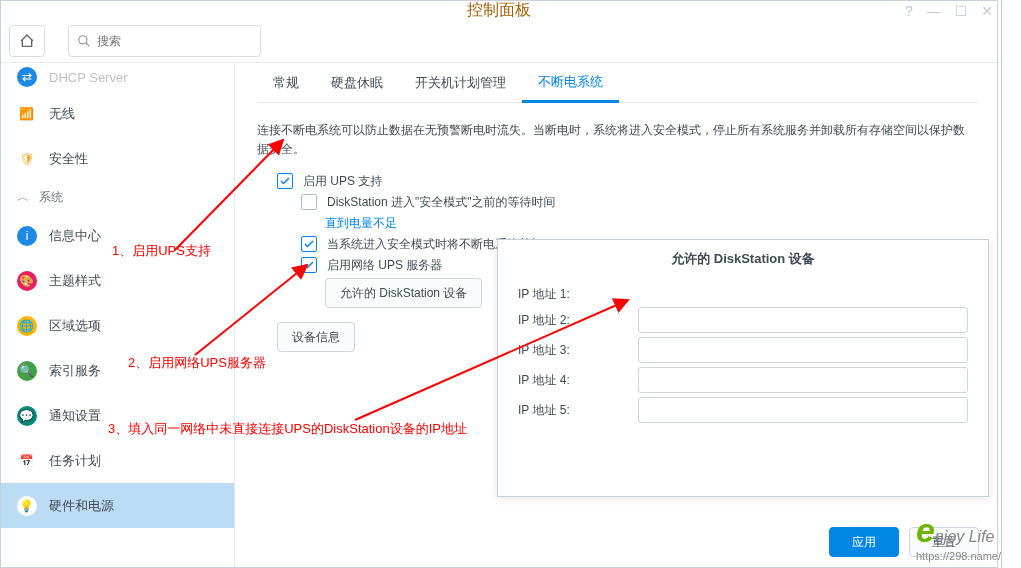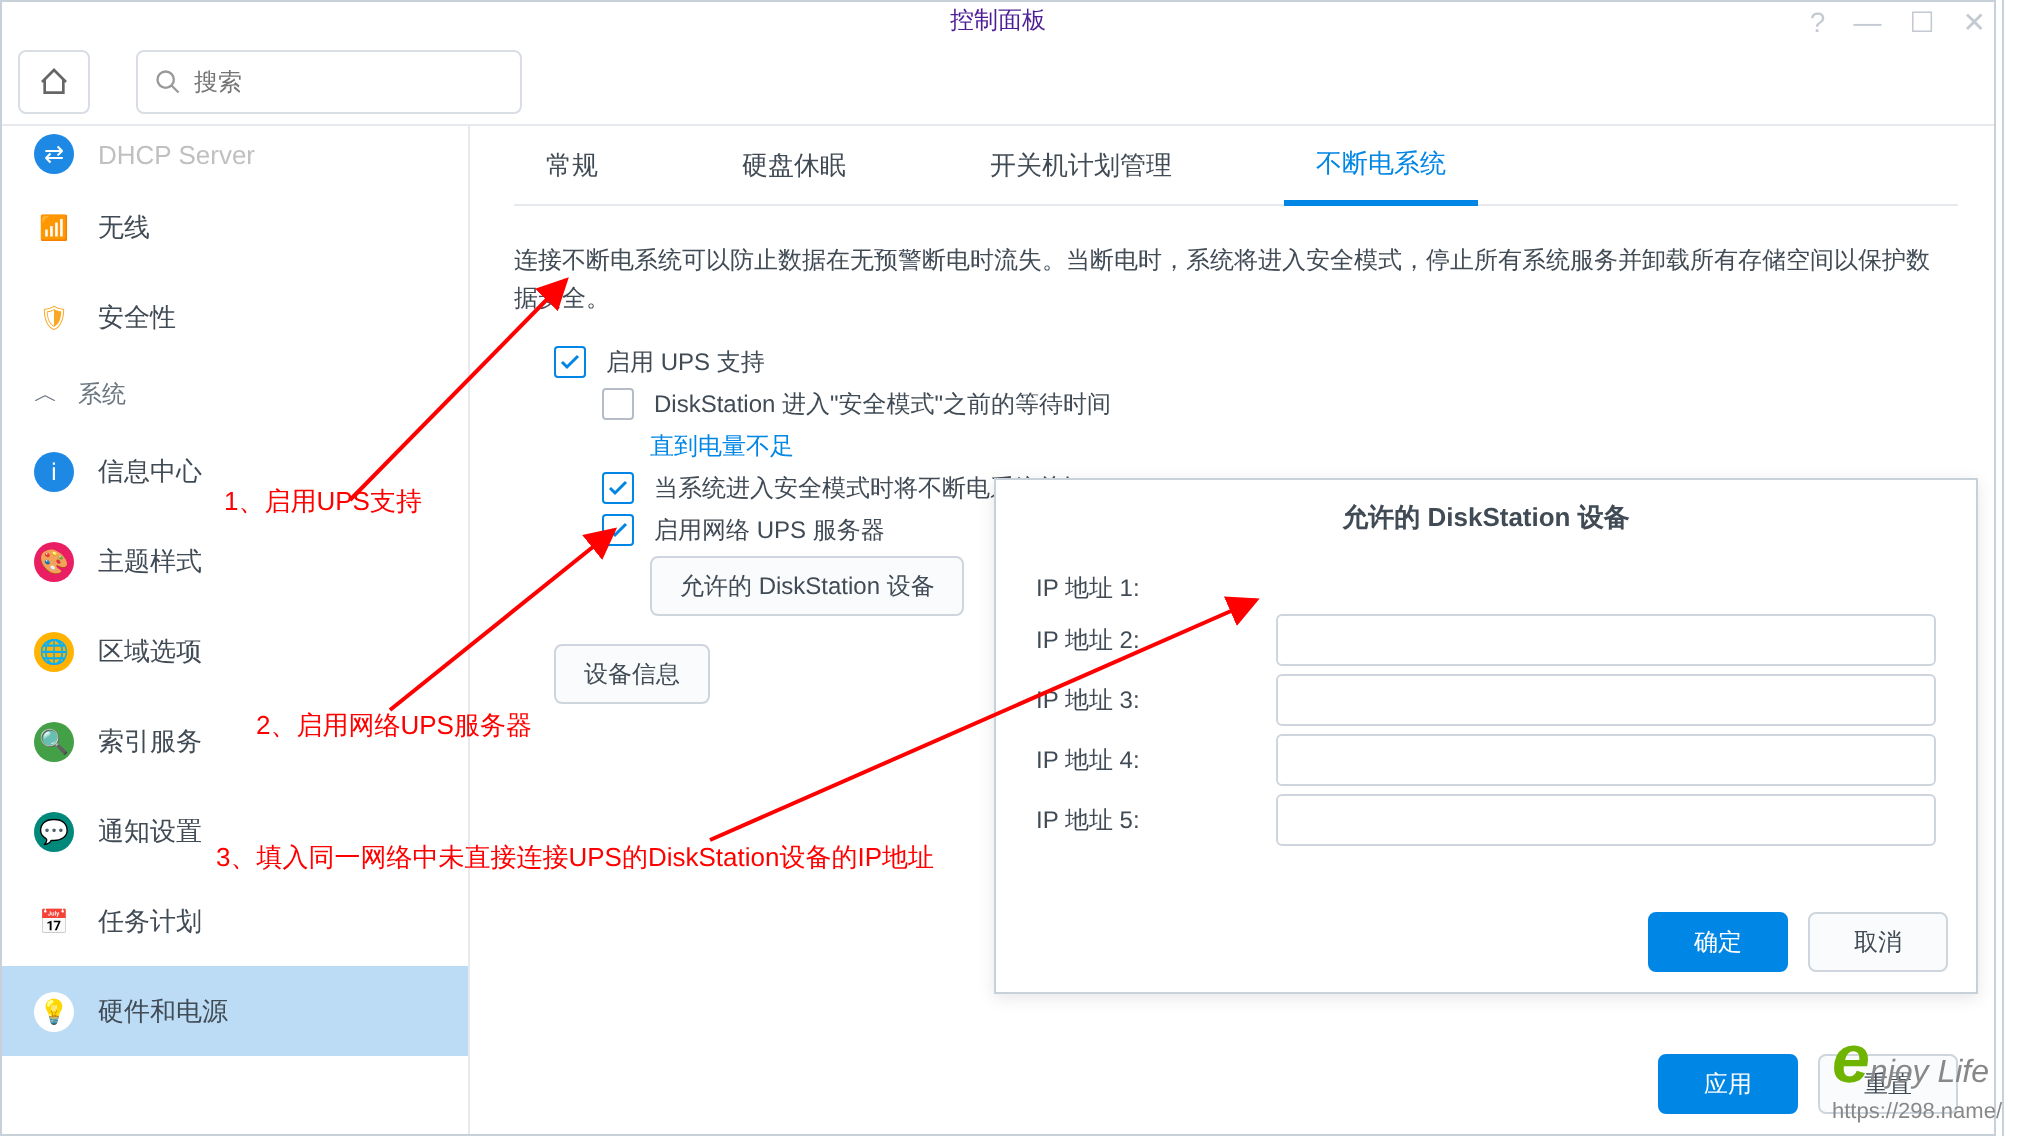--- a/index.html
+++ b/index.html
@@ -1,33 +1,33 @@
 <!DOCTYPE html>
 <html><head>
 <meta charset="utf-8">
 <style>
 * { box-sizing: border-box; margin: 0; padding: 0; font-family: "Microsoft YaHei", "Segoe UI", sans-serif; }
 body { width: 1021px; height: 568px; overflow: hidden; background: #fff; position: relative; font-size: 13px; color: #414b55; }
 .window { border: 1px solid #c8d0da; width: 998px; height: 568px; position: relative; background: #fff; }
 .titlebar { height: 18px; display: flex; align-items: center; justify-content: center; position: relative; }
-.titlebar-title { color: #4c1d95; font-size: 12px; }
+.titlebar-title { color: #a16207; font-size: 16px; }
 .win-ctrls { position: absolute; right: 4px; top: 2px; display: flex; gap: 14px; color: #c4cad2; }
 .win-ctrls span { cursor: pointer; font-size: 14px; }
 .toolbar { height: 44px; display: flex; align-items: center; padding: 0 8px; gap: 23px; border-bottom: 1px solid #e6eaef; }
 .home-btn { width: 36px; height: 32px; border: 1px solid #d9dee4; border-radius: 4px; display: flex; align-items: center; justify-content: center; color: #666; cursor: pointer; }
 .search-wrap { flex: 0 0 168px; height: 32px; border: 1px solid #d9dee4; border-radius: 4px; display: flex; align-items: center; padding: 0 8px; color: #999; }
 .search-wrap input { border: none; outline: none; flex: 1; font-size: 12px; background: transparent; }
 .content-area { display: flex; height: calc(100% - 62px); }
 .sidebar { width: 234px; border-right: 1px solid #e6eaef; overflow: hidden; }
 .sb-item { height: 45px; display: flex; align-items: center; padding: 0 16px; gap: 12px; cursor: pointer; color: #414b55; }
 .sb-item.selected { background: #bcdcf5; }
 .sb-item .ico { width: 20px; height: 20px; border-radius: 50%; display: flex; align-items: center; justify-content: center; font-size: 12px; color: #fff; }
 .sb-section { height: 32px; display: flex; align-items: center; padding: 0 16px; gap: 10px; color: #6b7680; font-size: 12px; cursor: pointer; }
 .main { flex: 1; padding: 0 18px 12px 18px; position: relative; }
-.tabs { display: flex; border-bottom: 1px solid #e6eaef; height: 40px; align-items: center; margin-left: 4px; gap: 40px; }
+.tabs { display: flex; border-bottom: 1px solid #e6eaef; height: 40px; align-items: center; margin-left: 4px; }
 .tab { padding: 0 16px; height: 40px; line-height: 40px; color: #414b55; cursor: pointer; }
 .tab.active { color: #0086e5; border-bottom: 3px solid #0086e5; height: 40px; line-height: 38px; }
 .desc { margin: 18px 4px 14px 4px; line-height: 1.6; color: #414b55; font-size: 12px; }
 .row { display: flex; margin: 4px 0; font-size: 12px; color: #414b55; }
 .row.indent1 { padding-left: 24px; }
 .row.indent2 { padding-left: 48px; }
 .row.indent3 { padding-left: 72px; }
 .chk { width: 16px; height: 16px; border: 1px solid #b5bcc6; border-radius: 2px; margin-right: 10px; display: inline-flex; align-items: center; justify-content: center; cursor: pointer; flex-shrink: 0; }
 .chk.checked { border-color: #0086e5; }
 .chk.checked svg { display: block; }
@@ -195,24 +195,20 @@
       </div>
     <div class="field-row">
         <label>IP 地址 4:</label>
         <input style="">
       </div>
     <div class="field-row">
         <label>IP 地址 5:</label>
         <input style="">
       </div>
   </div>
-  <div class="modal-footer">
-    <span class="btn primary" style="width:70px">确定</span>
-    <span class="btn" style="width:70px">取消</span>
-  </div>
 </div>
 
 <svg class="arrows" width="1021" height="568">
   <defs>
       <marker id="ah" markerWidth="8" markerHeight="8" refX="7" refY="4" orient="auto">
         <path d="M0,0 L8,4 L0,8 Z" fill="#ff0000"></path>
       </marker>
     </defs>
   <line x1="175" y1="250" x2="283" y2="140" stroke="#ff0000" stroke-width="2" marker-end="url(#ah)"></line>
   <line x1="195" y1="355" x2="307" y2="265" stroke="#ff0000" stroke-width="2" marker-end="url(#ah)"></line>

